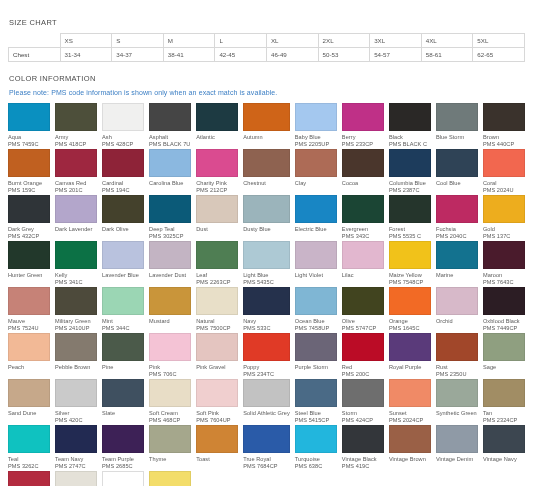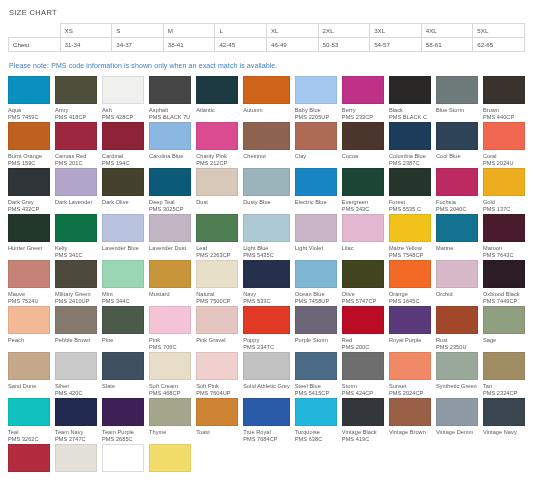--- a/index.html
+++ b/index.html
@@ -17,21 +17,21 @@
   .page {
     width: 533px;
     height: 486px;
     padding: 6px 8px 0 8px;
     position: relative;
   }
   .section-heading {
     font-size: 7.5px;
     color: #4a4a4a;
     letter-spacing: 0.35px;
-    margin: 2px 0 6px 1px;
+    margin: 12px 0 6px 1px;
     font-weight: 400;
   }
   
   .size-table {
     width: 517px;
     border-collapse: collapse;
     table-layout: fixed;
     margin-bottom: 10px;
   }
   .size-table td, .size-table th {
@@ -130,20 +130,21 @@
           <td>42-45</td>
           <td>46-49</td>
           <td>50-53</td>
           <td>54-57</td>
           <td>58-61</td>
           <td>62-65</td>
         </tr>
       </tbody>
   </table>
 
+  <div class="section-heading">COLOR INFORMATION</div>
 
   <div class="note">Please note: PMS code information is shown only when an exact match is available.</div>
 
   <div class="swatch-grid" id="swatch-grid">
       <div class="swatch-cell">
         <div class="chip" style="background: rgb(10, 144, 192);"></div>
         <div class="sw-name">Aqua</div>
         <div class="sw-pms">PMS 7459C</div>
       </div>
       <div class="swatch-cell">

